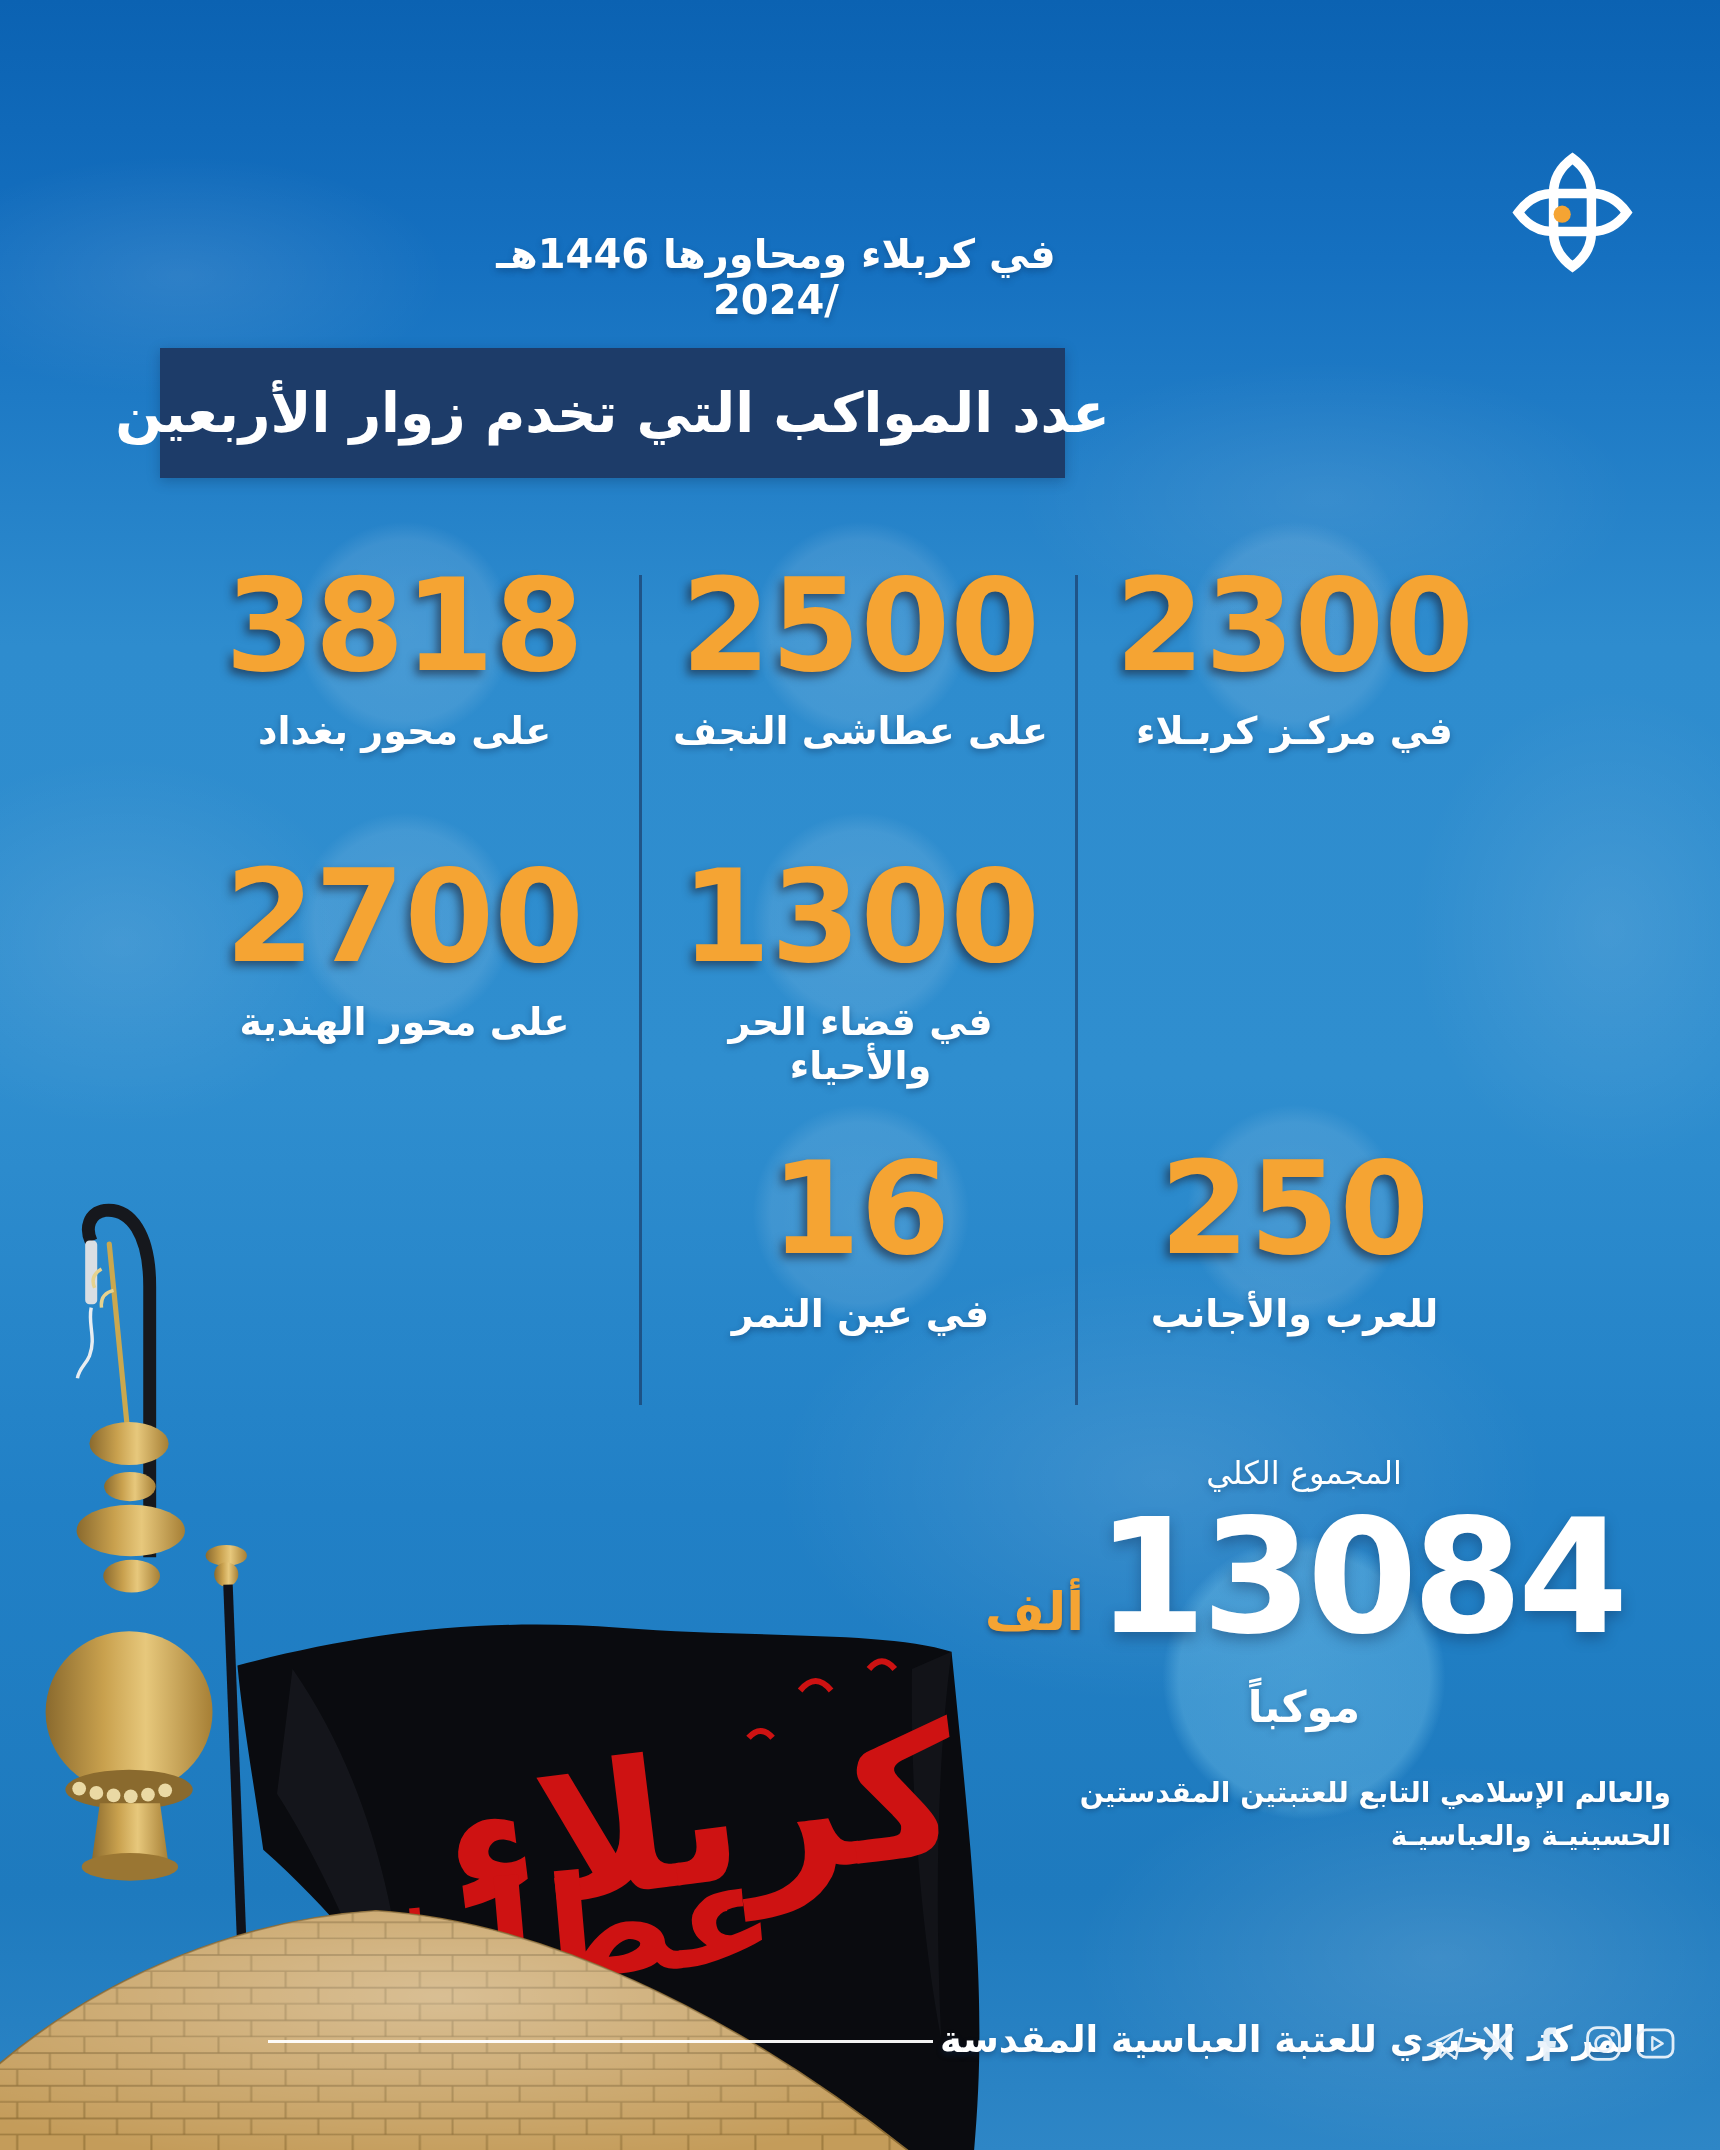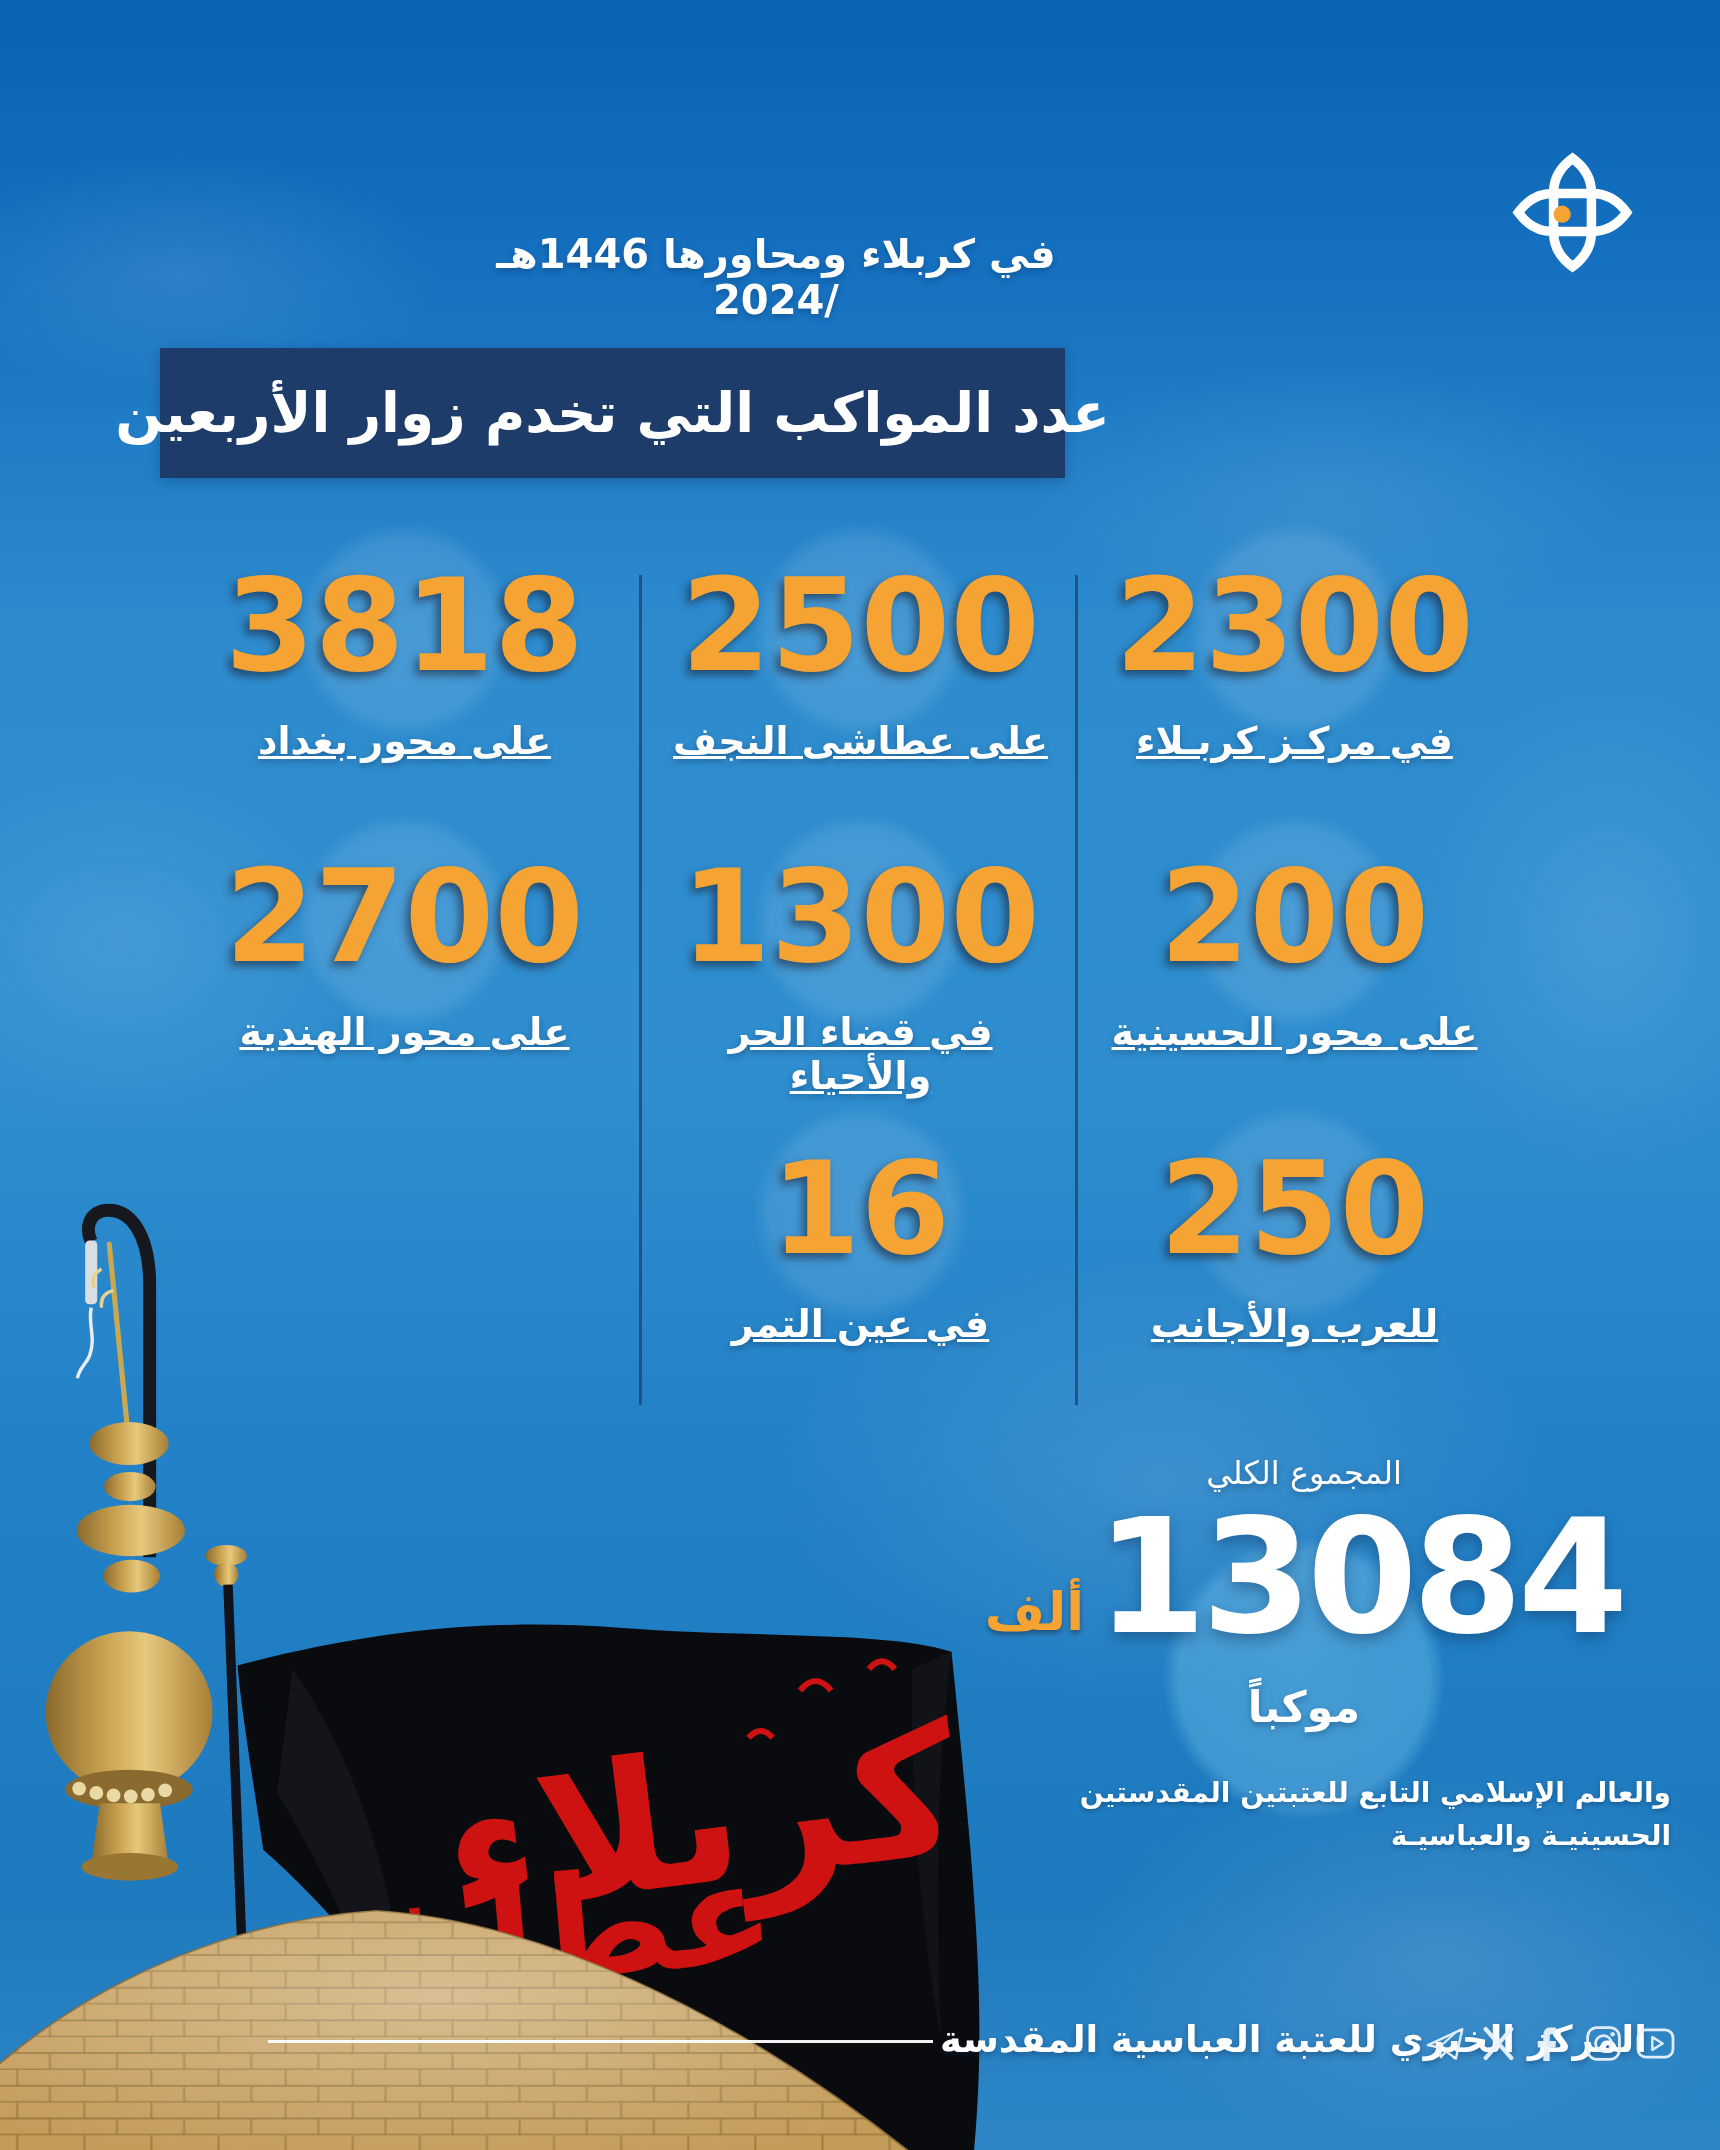--- a/index.html
+++ b/index.html
@@ -15,22 +15,22 @@
   .title-band .t{font-size:55px;font-weight:700;color:#fff;direction:rtl;white-space:nowrap;}
   
   .logo{position:absolute;left:1508px;top:148px;width:129px;height:129px;}
   
   .stat{position:absolute;width:413px;text-align:center;}
   .stat::before{content:"";position:absolute;left:50%;top:69px;transform:translate(-50%,-50%);
     width:301px;height:301px;border-radius:50%;
     background:radial-gradient(circle closest-side,rgba(255,255,255,.13) 0%,rgba(255,255,255,.10) 60%,rgba(255,255,255,0) 72%);}
   .stat .num{position:relative;font-size:129px;font-weight:700;color:#f5a433;line-height:1;
     text-shadow:-4.3px 5.2px 8.6px rgba(25,25,40,.55);}
-  .stat .lbl{position:relative;margin-top:29px;font-size:38px;font-weight:700;color:#fff;direction:rtl;
-    text-shadow:0 2.6px 6px rgba(10,40,80,.4);text-decoration:underline;}
+  .stat .lbl{position:relative;margin-top:19px;font-size:38px;font-weight:700;color:#fff;direction:rtl;
+    text-shadow:0 2.6px 6px rgba(10,40,80,.4);}
   .c-right{left:1088px;} .c-mid{left:654px;} .c-left{left:198px;}
   .r1{top:561px;} .r2{top:852px;} .r3{top:1144px;}
   .divider-v{position:absolute;top:575px;width:3.4px;height:830px;background:rgba(24,52,94,.62);}
   .dv1{left:639px;} .dv2{left:1075px;}
   
   .total{position:absolute;left:1063px;top:1454px;width:482px;text-align:center;}
   .total::before{content:"";position:absolute;left:50%;top:224px;transform:translate(-50%,-50%);
     width:404px;height:404px;border-radius:50%;
     background:radial-gradient(circle closest-side,rgba(130,205,240,.38) 0%,rgba(130,205,240,.33) 62%,rgba(130,205,240,0) 70%);}
   .total .heading{position:relative;font-size:32px;font-weight:400;color:#fff;direction:rtl;
@@ -85,24 +85,20 @@
     <div class="num">2300</div>
     <div class="lbl">في مركـز كربـلاء</div>
   </div>
   <div class="stat c-mid r1">
     <div class="num">2500</div>
     <div class="lbl">على عطاشى النجف</div>
   </div>
   <div class="stat c-left r1">
     <div class="num">3818</div>
     <div class="lbl">على محور بغداد</div>
-  </div>
-  <div class="stat c-right r2">
-    <div class="num">200</div>
-    <div class="lbl">على محور الحسينية</div>
   </div>
   <div class="stat c-mid r2">
     <div class="num">1300</div>
     <div class="lbl">في قضاء الحر والأحياء</div>
   </div>
   <div class="stat c-left r2">
     <div class="num">2700</div>
     <div class="lbl">على محور الهندية</div>
   </div>
   <div class="stat c-right r3">

